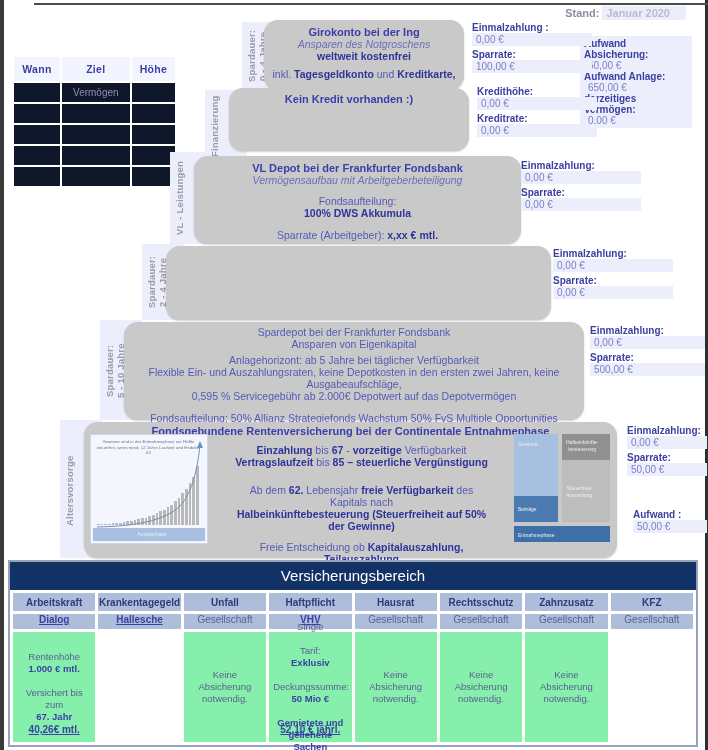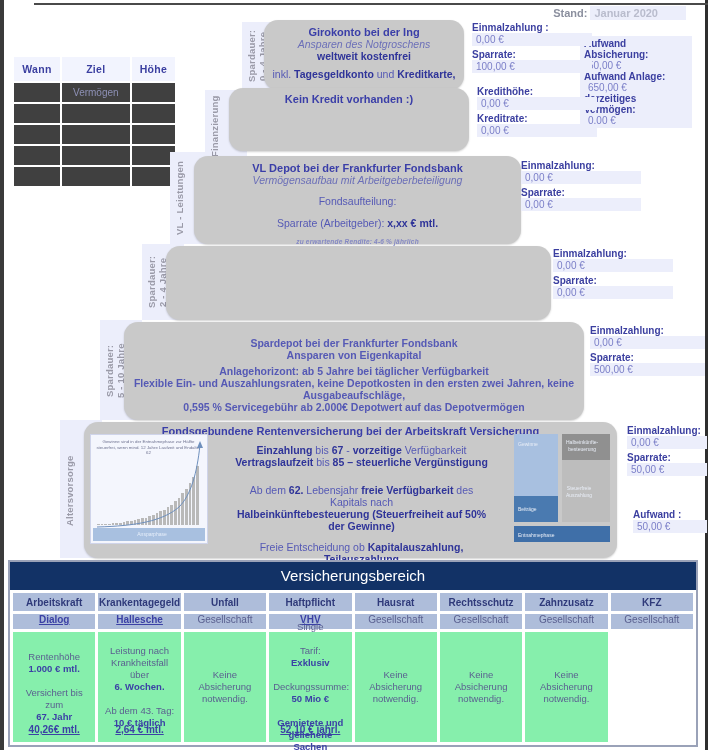--- a/index.html
+++ b/index.html
@@ -12,31 +12,31 @@
     overflow:hidden;
     color:#4b4fa8;
   }
   
   .top-rule{ position:absolute; left:34px; top:3px; width:674px; height:2px; background:#4a4a4a; }
   .left-edge{ position:absolute; left:0; top:0; width:4px; height:750px; background:#3a3a3a; }
   .right-edge{ position:absolute; right:0; top:0; width:3px; height:750px; background:#2e2e2e; }
 
   
   .stand{ position:absolute; right:22px; top:7px; font-size:11px; font-weight:bold; color:#8b8f9e; }
-  .stand .val{ background:#eceefb; color:#b9bccd; font-weight:bold; padding:1px 28px 1px 4px; margin-left:3px;}
+  .stand .val{ background:#eceefb; color:#b9bccd; font-weight:bold; padding:1px 16px 1px 4px; margin-left:3px;}
 
   
   .goal-table{ position:absolute; left:12px; top:55px; width:165px; }
   .goal-table table{ border-collapse:separate; border-spacing:2px; width:100%; }
   .goal-table th{
     background:#f2f4fe; color:#3b3fa0; font-size:10.5px; font-weight:bold;
     padding:6px 2px; text-align:center; letter-spacing:.3px;margin-top:10px;
   }
   .goal-table td{
-    background:#404040; height:19px; font-size:10px; color:#8d90b5; text-align:center;
+    background:#0f172a; height:19px; font-size:10px; color:#8d90b5; text-align:center;
     padding:0 2px;
   }
 
   
   .band{ position:absolute; background:#eceefb; }
   .vlabel{
     position:absolute; color:#9a9aa8; font-size:9.5px; font-weight:bold;
     writing-mode:vertical-rl; transform:rotate(180deg);
     text-align:center; line-height:11px; letter-spacing:.2px;
   }
@@ -176,20 +176,21 @@
   <div class="lbl">Kreditrate:</div>
   <span class="val">0,00 €</span>
 </div>
 
 <div class="band" style="left:170px;top:152px;width:42px;height:92px;"></div>
 <div class="vlabel" style="left: 174px; top: 155px; width: 14px; height: 86px; white-space: pre-line;" id="vl2">VL - Leistungen</div>
 <div class="card" style="left:194px;top:156px;width:327px;height:88px;padding:6px 8px 0;">
   <div class="t1">VL Depot bei der Frankfurter Fondsbank</div>
   <div class="t2">Vermögensaufbau mit Arbeitgeberbeteiligung</div>
   <div class="t3" style="margin-top:9px;">Fondsaufteilung:</div>
+  <div class="t3"><b>100% DWS Akkumula</b></div>
   <div class="t3" style="margin-top:10px;">
     <span>Sparrate (Arbeitgeber): </span><b>x,xx € mtl.</b>
   </div>
   <div class="rendite" style="margin-top:9px;">zu erwartende Rendite: 4-6 % jährlich</div>
 </div>
 <div class="vbox" style="left:521px;top:160px;width:120px;">
   <div class="lbl">Einmalzahlung:</div>
   <span class="val">0,00 €</span>
   <div class="lbl">Sparrate:</div>
   <span class="val">0,00 €</span>
@@ -202,39 +203,39 @@
 <div class="vbox" style="left:553px;top:248px;width:120px;">
   <div class="lbl">Einmalzahlung:</div>
   <span class="val">0,00 €</span>
   <div class="lbl">Sparrate:</div>
   <span class="val">0,00 €</span>
 </div>
 
 <div class="band" style="left:100px;top:320px;width:42px;height:100px;"></div>
 <div class="vlabel" style="left: 104px; top: 326px; width: 14px; height: 90px; white-space: pre-line;" id="vl4">Spardauer:
 5 - 10 Jahre</div>
-<div class="card" style="left:124px;top:322px;width:460px;height:98px;padding:15px 6px 0;font-weight:bold;">
+<div class="card" style="left:124px;top:322px;width:460px;height:98px;padding:4px 6px 0;">
   <div class="t3">Spardepot bei der Frankfurter Fondsbank</div>
   <div class="t3">Ansparen von Eigenkapital</div>
   <div class="t3" style="margin-top:4px;">Anlagehorizont: ab 5 Jahre bei täglicher Verfügbarkeit</div>
   <div class="t3">Flexible Ein- und Auszahlungsraten, keine Depotkosten in den ersten zwei Jahren, keine Ausgabeaufschläge,</div>
   <div class="t3">0,595 % Servicegebühr ab 2.000€ Depotwert auf das Depotvermögen</div>
   <div class="t3" style="margin-top:10px;">Fondsaufteilung: 50% Allianz Strategiefonds Wachstum   50% FvS Multiple Opportunities</div>
 </div>
 <div class="vbox" style="left:590px;top:325px;width:115px;">
   <div class="lbl">Einmalzahlung:</div>
   <span class="val">0,00 €</span>
   <div class="lbl">Sparrate:</div>
   <span class="val">500,00 €</span>
 </div>
 
 <div class="band" style="left:60px;top:420px;width:42px;height:138px;"></div>
 <div class="vlabel" style="left: 64px; top: 432px; width: 14px; height: 118px; white-space: pre-line;" id="vl5">Altersvorsorge</div>
 <div class="card" style="left:84px;top:422px;width:533px;height:136px;padding:3px 4px 0;">
-  <div class="t1">Fondsgebundene Rentenversicherung bei der Arbeitskraft Versicherung</div>
+  <div class="t1">Fondsgebundene Rentenversicherung bei der Continentale Entnahmephase</div>
 
   <div style="position:absolute;left:150px;top:22px;width:255px;">
     <div class="t3">
       <b>Einzahlung</b><span> bis </span><b>67</b><span>  -  </span><b>vorzeitige</b><span> Verfügbarkeit</span>
     </div>
     <div class="t3">
       <b>Vertragslaufzeit</b><span> bis </span><b>85</b><b> – steuerliche Vergünstigung</b>
     </div>
     <div class="t3" style="margin-top:16px;">
       <span>Ab dem </span><b>62.</b><span> Lebensjahr </span><b>freie Verfügbarkeit</b><span> des Kapitals nach</span>
@@ -335,31 +336,20 @@
             <div>&nbsp;</div>
             <div class="grey">Versichert bis zum</div>
             <div><b>67. Jahr</b></div>
           </div>
           <div class="price">40,26€ mtl.</div>
         </div>
       </div>
       <div class="ins-col">
         <div class="ins-h">Krankentagegeld</div>
         <div class="ins-s"><u>Hallesche</u></div>
-        <div class="ins-b">
-          <div class="mid">
-            <div class="grey">Leistung nach</div>
-            <div class="grey">Krankheitsfall über</div>
-            <div><b>6. Wochen.</b></div>
-            <div>&nbsp;</div>
-            <div class="grey">Ab dem 43. Tag:</div>
-            <div><b>10 € täglich</b></div>
-          </div>
-          <div class="price">2,64 € mtl.</div>
-        </div>
       </div>
       <div class="ins-col">
         <div class="ins-h">Unfall</div>
         <div class="ins-s plain">Gesellschaft</div>
         <div class="ins-b">
           <div class="mid">
             <div class="grey">Keine Absicherung</div>
             <div class="grey">notwendig.</div>
           </div>
         </div>

